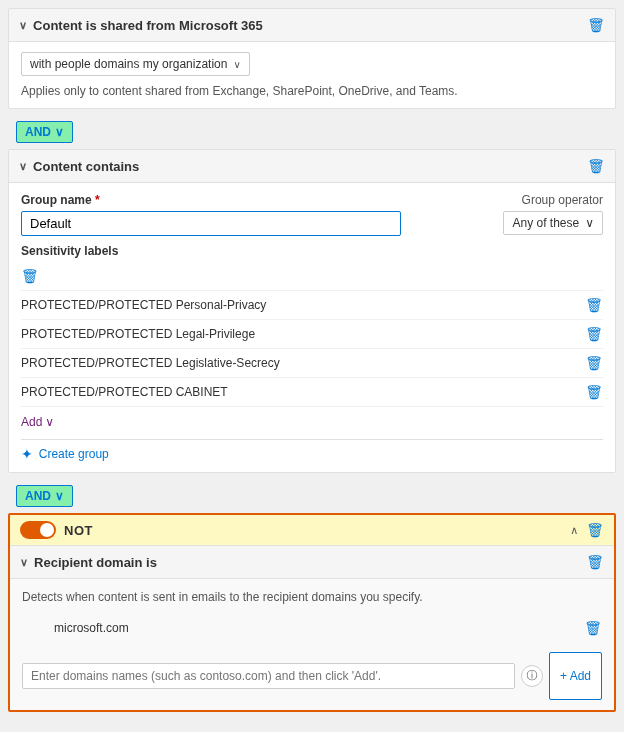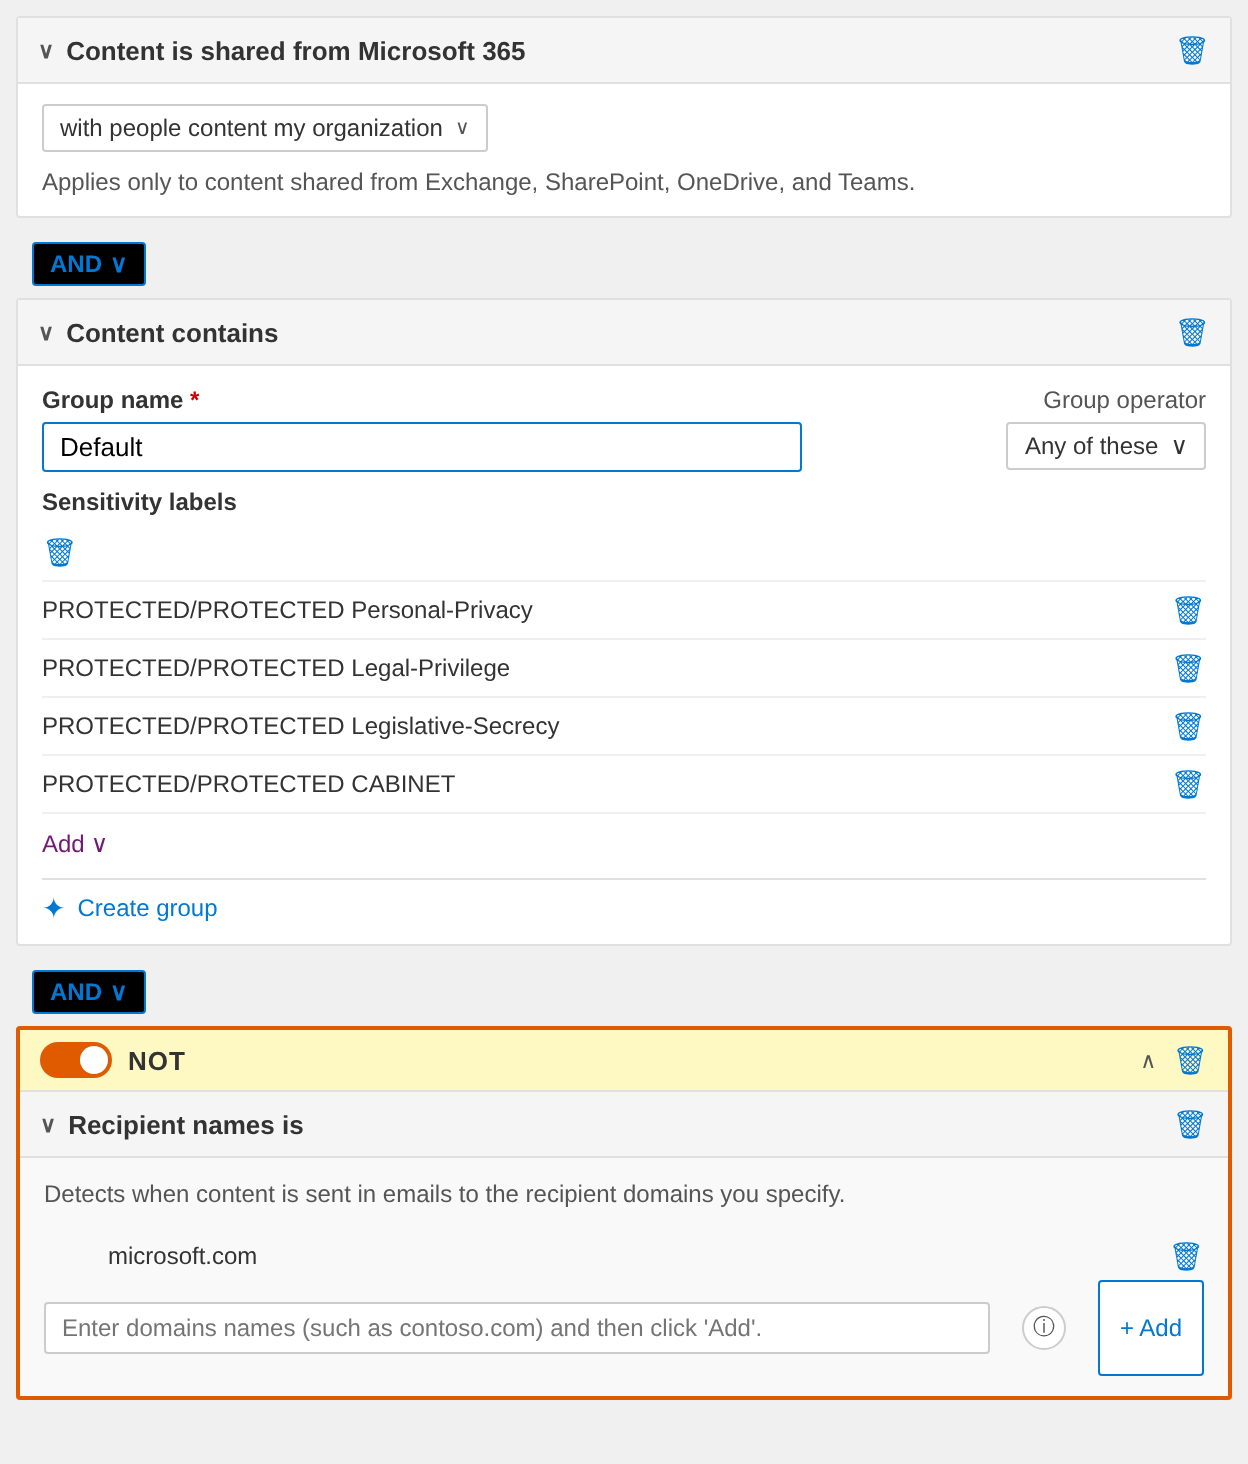--- a/index.html
+++ b/index.html
@@ -80,21 +80,21 @@
       color: #555;
       margin-top: 8px;
     }
 
     
     .and-button {
       display: inline-flex;
       align-items: center;
       border: 1px solid #0078d4;
       border-radius: 2px;
-      background: #000000;
+      background: #86efac;
       color: #0078d4;
       font-size: 12px;
       font-weight: 600;
       padding: 3px 8px;
       cursor: pointer;
       gap: 4px;
     }
     .and-wrapper {
       padding: 6px 8px;
     }
@@ -279,22 +279,22 @@
       display: flex;
       align-items: center;
       justify-content: space-between;
       font-size: 12px;
       padding: 4px 0;
       margin-left: 32px;
     }
     .domain-input-row {
       display: flex;
       align-items: center;
-      gap: 16px;
-      margin-top: 0;
+      gap: 6px;
+      margin-top: 12px;
     }
     .domain-input {
       flex: 1;
       border: 1px solid #ccc;
       border-radius: 2px;
       padding: 5px 8px;
       font-size: 12px;
       color: #aaa;
     }
     .info-icon-btn {
@@ -333,21 +333,21 @@
   <div class="section-card">
     <div class="section-header">
       <div class="section-header-left">
         <span class="chevron-icon">∨</span>
         <span>Content is shared from Microsoft 365</span>
       </div>
       <span class="delete-icon">🗑</span>
     </div>
     <div class="section-body">
       <div class="dropdown-select">
-        <span>with people content my organization</span>
+        <span>with people domains my organization</span>
         <span class="dropdown-arrow">∨</span>
       </div>
       <p class="applies-note">Applies only to content shared from Exchange, SharePoint, OneDrive, and Teams.</p>
     </div>
   </div>
 
   <div class="and-wrapper">
     <button class="and-button">
       <span>AND</span>
       <span>∨</span>
@@ -433,21 +433,21 @@
       <div class="not-header-right">
         <span class="not-chevron">∧</span>
         <span class="not-delete">🗑</span>
       </div>
     </div>
 
     <div class="recipient-section">
       <div class="recipient-header">
         <div class="recipient-header-left">
           <span class="chevron-icon">∨</span>
-          <span>Recipient names is</span>
+          <span>Recipient domain is</span>
         </div>
         <span class="delete-icon">🗑</span>
       </div>
       <div class="recipient-body">
         <p class="section-desc">Detects when content is sent in emails to the recipient domains you specify.</p>
         <div class="domain-row">
           <span>microsoft.com</span>
           <span class="delete-icon">🗑</span>
         </div>
         <div class="domain-input-row">

